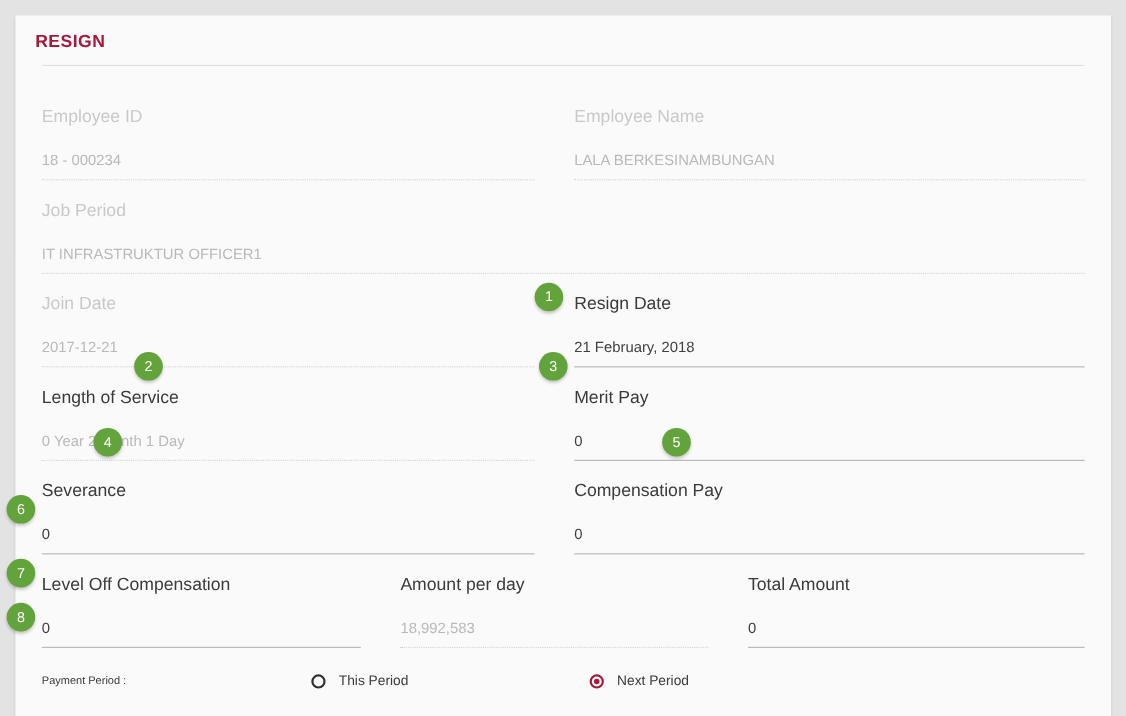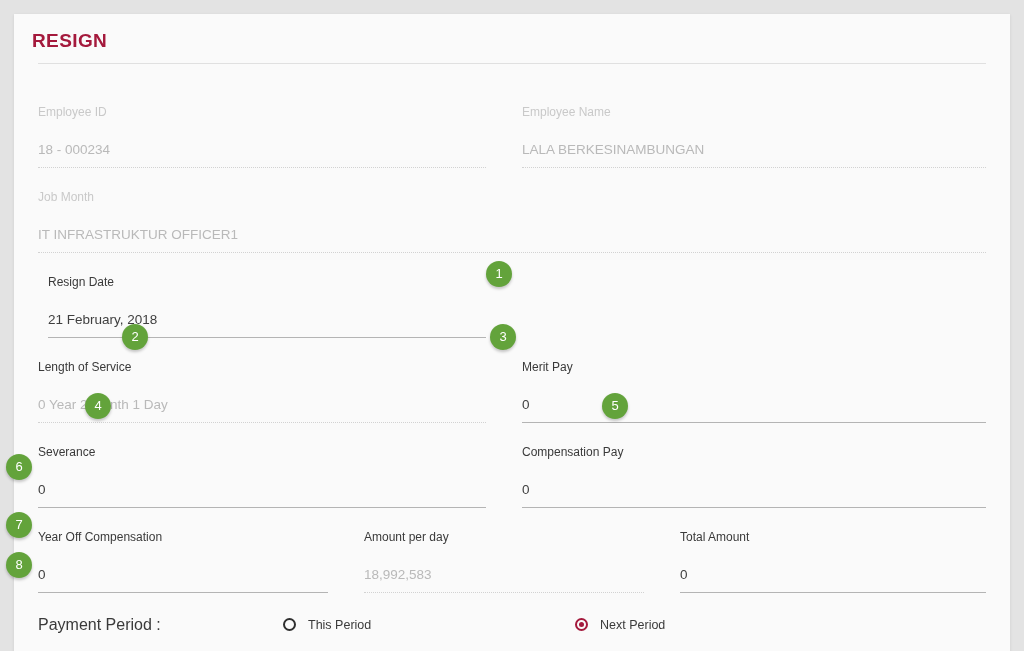--- a/index.html
+++ b/index.html
@@ -26,21 +26,21 @@
     background: #fafafa;
     box-shadow: 0 1px 3px rgba(0,0,0,0.10);
   }
 
   
   #card-header {
     padding: 16px 18px 10px 18px;
   }
   #page-title {
     color: #a4193c;
-    font-size: 19px;
+    font-size: 16px;
     font-weight: bold;
     letter-spacing: 0.4px;
   }
   #title-rule {
     margin: 11px 6px 0 6px;
     height: 1px;
     background: #e0e0e0;
   }
 
   
@@ -62,21 +62,21 @@
   .field.half { width: 50%; }
   .field.half:first-child { padding-right: 26px; }
   .field.half:last-child  { padding-left: 10px; }
   .field.full { width: 100%; }
   .field.third { width: 33.333%; }
   .field.third:nth-child(1) { padding-right: 26px; }
   .field.third:nth-child(2) { padding-left: 10px; padding-right: 26px; }
   .field.third:nth-child(3) { padding-left: 10px; }
 
   .field-label {
-    font-size: 12px;
+    font-size: 16px;
     line-height: 13px;
     color: #3a3a3a;
     white-space: nowrap;
     display: inline-block;
   }
   .field-label.muted { color: #c9c9c9; }
 
   .field-value {
     font-size: 13.5px;
     line-height: 20px;
@@ -126,29 +126,29 @@
   #badge-8 { left:  -8px; top: 478px; }
 
   
   #payment-period-row {
     display: flex;
     align-items: center;
     padding-top: 16px;
     padding-bottom: 4px;
   }
   #payment-period-label {
-    font-size: 16px;
+    font-size: 10px;
     color: #3a3a3a;
     width: 245px;
     flex: none;
   }
   .radio-option {
     display: flex;
-    align-items: flex-start;
-    width: 292px;
+    align-items: flex-end;
+    width: 253px;
     flex: none;
   }
   .radio-dot {
     width: 13px;
     height: 13px;
     border-radius: 50%;
     border: 2px solid #2f2f2f;
     margin-right: 12px;
     flex: none;
     background: transparent;
@@ -218,27 +218,32 @@
       </div>
       <div class="field half">
         <span class="field-label muted">Employee Name</span>
         <div class="field-value muted">LALA BERKESINAMBUNGAN</div>
         <div class="underline dotted"></div>
       </div>
     </div>
 
     <div class="form-row">
       <div class="field full">
-        <span class="field-label muted">Job Month</span>
+        <span class="field-label muted">Job Period</span>
         <div class="field-value muted">IT INFRASTRUKTUR OFFICER1</div>
         <div class="underline dotted"></div>
       </div>
     </div>
 
     <div class="form-row">
+      <div class="field half">
+        <span class="field-label muted">Join Date</span>
+        <div class="field-value muted">2017-12-21</div>
+        <div class="underline dotted"></div>
+      </div>
       <div class="field half">
         <span class="field-label">Resign Date</span>
         <div class="field-value">21 February, 2018</div>
         <div class="underline solid"></div>
       </div>
     </div>
 
     <div class="form-row">
       <div class="field half">
         <span class="field-label">Length of Service</span>
@@ -260,21 +265,21 @@
       </div>
       <div class="field half">
         <span class="field-label">Compensation Pay</span>
         <div class="field-value">0</div>
         <div class="underline solid"></div>
       </div>
     </div>
 
     <div class="form-row">
       <div class="field third">
-        <span class="field-label">Year Off Compensation</span>
+        <span class="field-label">Level Off Compensation</span>
         <div class="field-value">0</div>
         <div class="underline solid"></div>
       </div>
       <div class="field third">
         <span class="field-label">Amount per day</span>
         <div class="field-value muted">18,992,583</div>
         <div class="underline dotted"></div>
       </div>
       <div class="field third">
         <span class="field-label">Total Amount</span>

